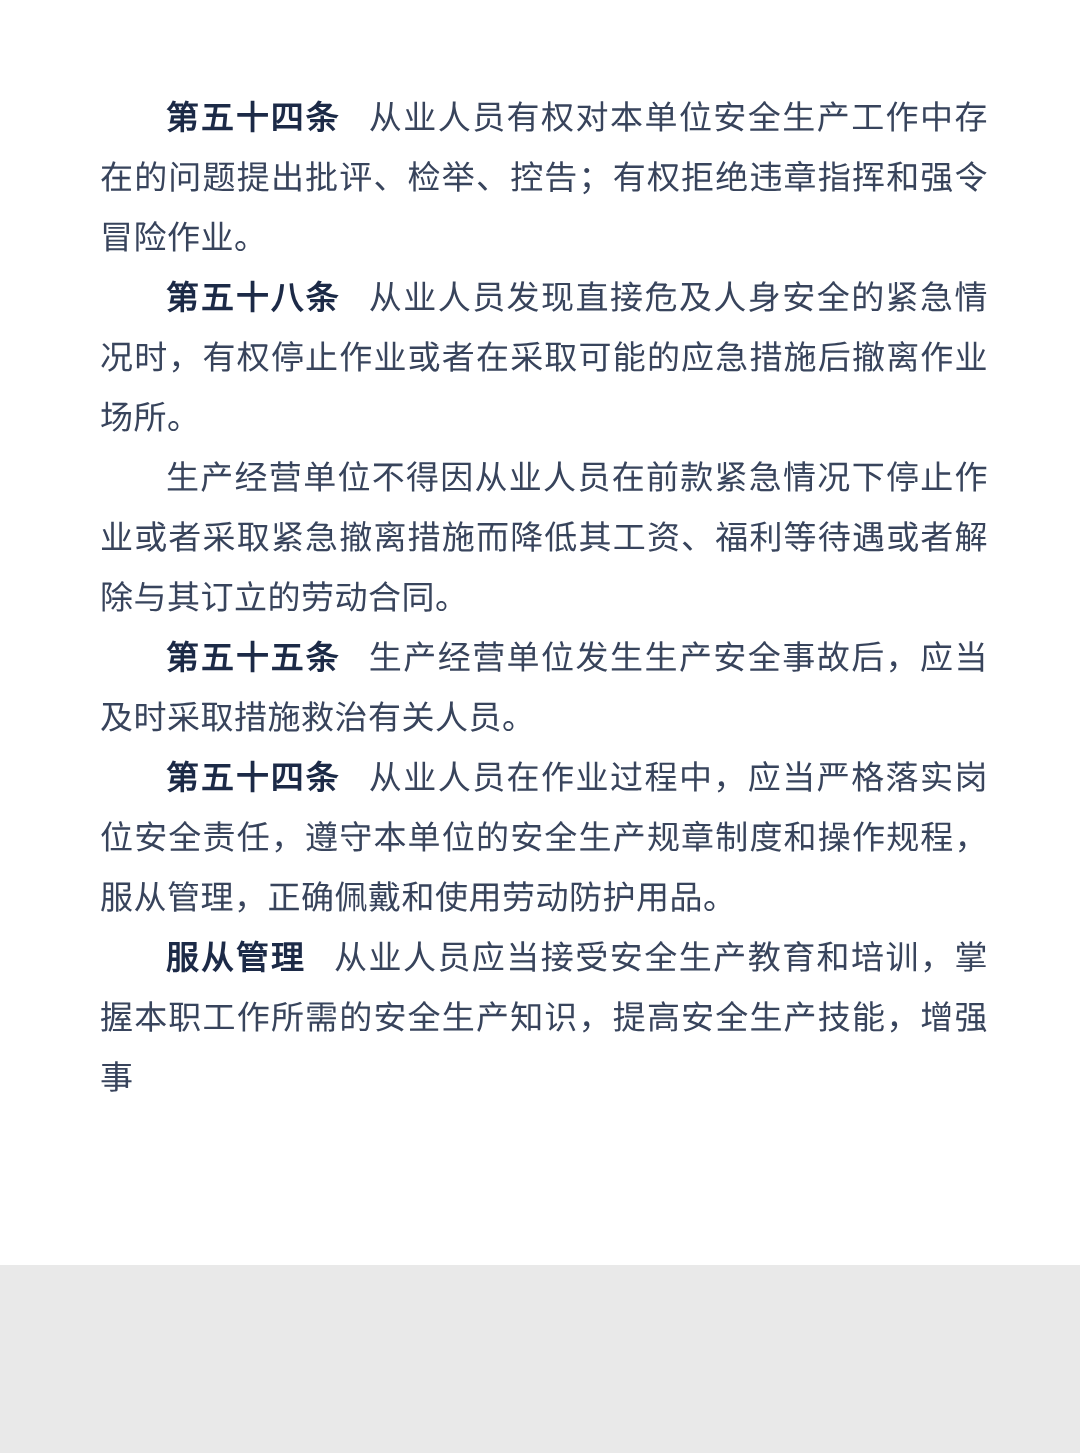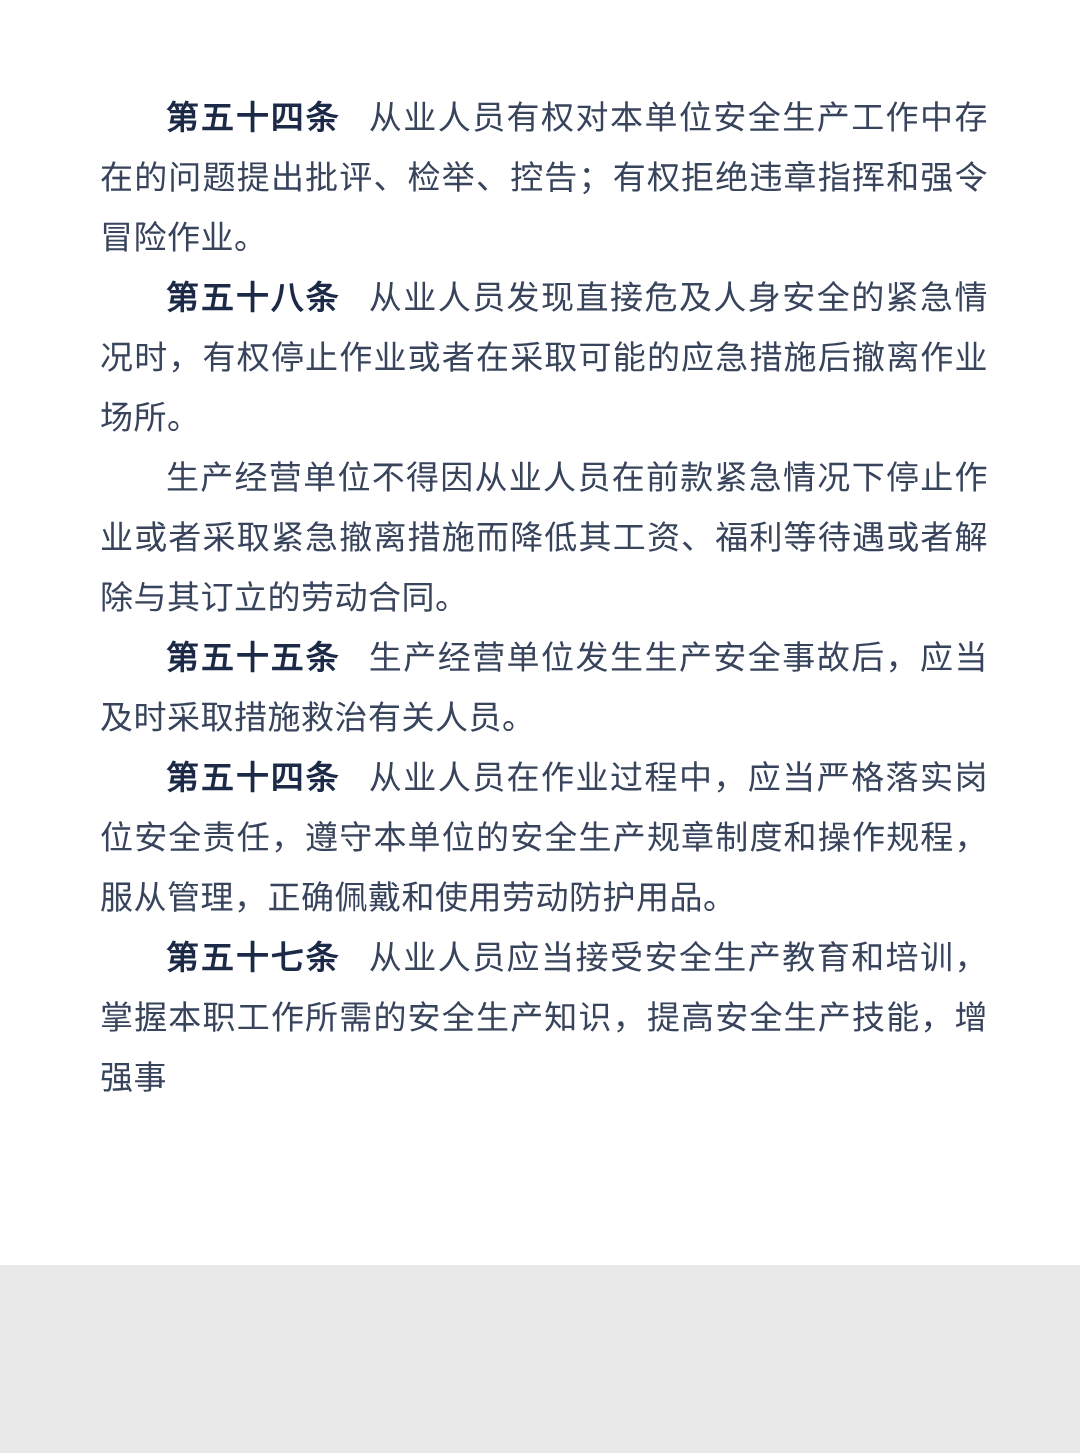--- a/index.html
+++ b/index.html
@@ -57,16 +57,16 @@
 
     <p class="para"><b class="article-num">第五十八条</b><span>从业人员发现直接危及人身安全的紧急情况时，有权停止作业或者在采取可能的应急措施后撤离作业场所。</span></p>
 
     <p class="para"><span>生产经营单位不得因从业人员在前款紧急情况下停止作业或者采取紧急撤离措施而降低其工资、福利等待遇或者解除与其订立的劳动合同。</span></p>
 
     <p class="para"><b class="article-num">第五十五条</b><span>生产经营单位发生生产安全事故后，应当及时采取措施救治有关人员。</span></p>
 
 
     <p class="para"><b class="article-num">第五十四条</b><span>从业人员在作业过程中，应当严格落实岗位安全责任，遵守本单位的安全生产规章制度和操作规程，服从管理，正确佩戴和使用劳动防护用品。</span></p>
 
-    <p class="para"><b class="article-num">第五十七条</b><span>从业人员应当接受安全生产教育和培训，掌握本职工作所需的安全生产知识，提高安全生产技能，增强事</span></p>
+    <p class="para"><b class="article-num">服从管理</b><span>从业人员应当接受安全生产教育和培训，掌握本职工作所需的安全生产知识，提高安全生产技能，增强事</span></p>
 
   </div>
 </div>
 
 </body></html>

